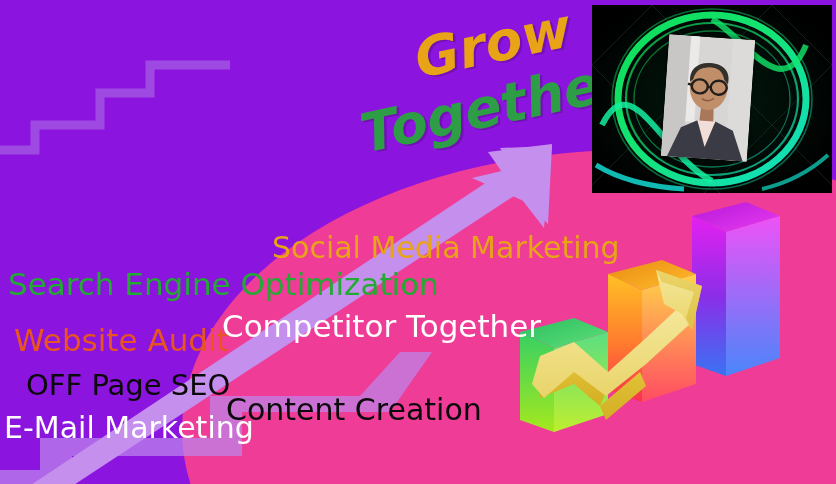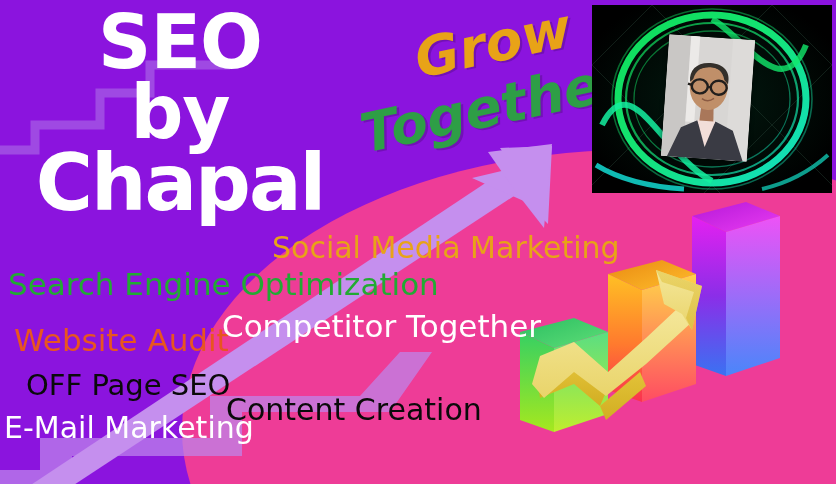--- a/index.html
+++ b/index.html
@@ -125,25 +125,20 @@
   </svg>
 
   <svg class="big-arrow" viewBox="0 0 620 400">
     <g fill="#C58FEE">
       <polygon points="0,392 30,400 560,52 536,36"></polygon>
       <polygon points="540,8 592,6 588,84 566,62 512,38 554,28"></polygon>
       <polygon points="528,12 592,4 584,88 556,52"></polygon>
     </g>
   </svg>
 
-  <div class="headline">
-    <span class="hl-1">SEO</span>
-    <span class="hl-2">by</span>
-    <span class="hl-3">Chapal</span>
-  </div>
 
   <div class="grow-wrap">
     <div class="grow">Grow</div>
     <div class="together">Together!!</div>
   </div>
 
   <div class="photo-card">
     <svg class="neon-bg" viewBox="0 0 240 188" preserveAspectRatio="none">
       <defs>
         <radialGradient id="glow" cx="50%" cy="50%" r="58%">

